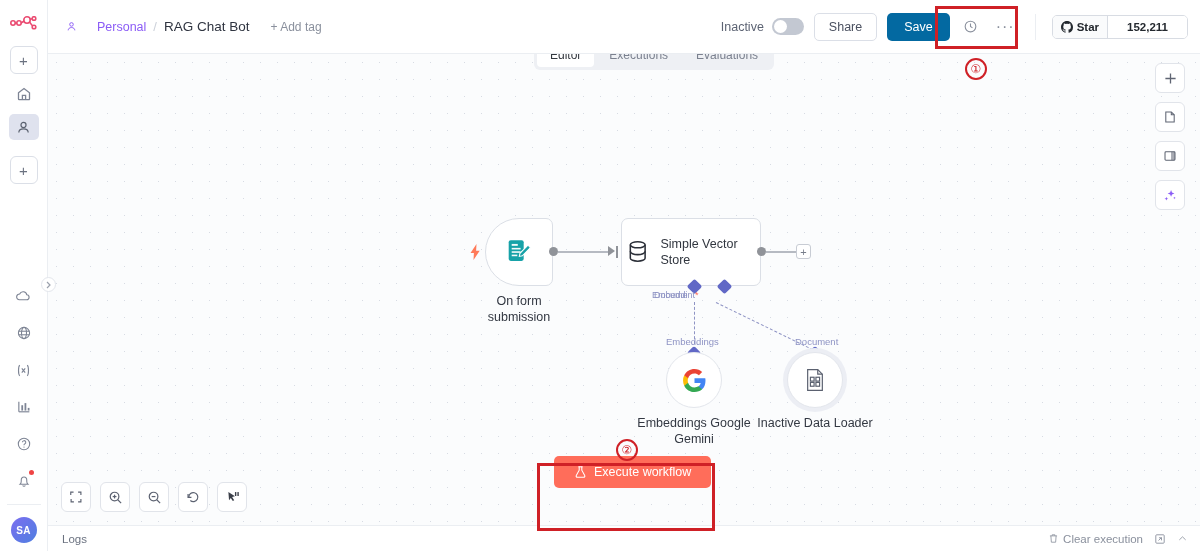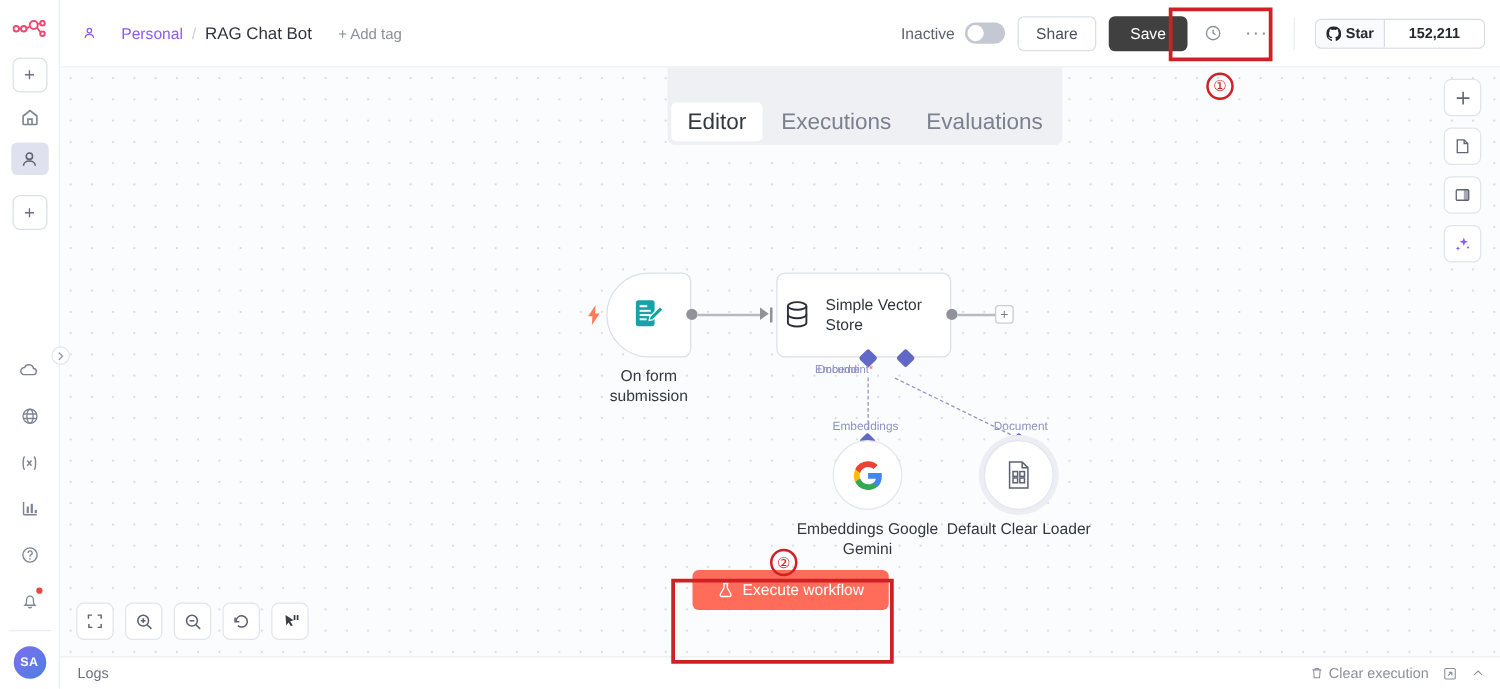--- a/index.html
+++ b/index.html
@@ -68,21 +68,21 @@
   }
   .toggle::after {
     content: ""; position: absolute; left: 2px; top: 2px;
     width: 13px; height: 13px; border-radius: 50%; background: #fff;
   }
   .btn-share {
     border: 1px solid #dbdfe7; border-radius: 5px; background: #fff;
     color: #4b5160; font-size: 12.5px; padding: 6px 14px;
   }
   .btn-save {
-    background: #404040; color: #fff; border: none; border-radius: 5px;
+    background: #0369a1; color: #fff; border: none; border-radius: 5px;
     font-size: 12.5px; padding: 7px 17px; font-weight: 400;
   }
   .icon-circle-btn { width: 22px; height: 22px; color: #8a909d; display:flex;align-items:center;justify-content:center;}
   .dots { color: #8a909d; font-size: 16px; letter-spacing: 1px; padding: 0 4px; }
   .top-sep { width: 1px; height: 26px; background: #ebeef2; margin: 0 6px; }
   .star-group { display: flex; align-items: stretch; border: 1px solid #d8dce3; border-radius: 5px; overflow: hidden; height: 24px;}
   .star-left {
     display: flex; align-items: center; gap: 4px; padding: 0 8px;
     background: #fafbfc; font-size: 11.5px; color: #24292f; font-weight: bold;
   }
@@ -99,21 +99,21 @@
     background-size: 17px 17px;
     overflow: hidden;
   }
 
   
   .tabs {
     position: absolute; left: 486px; top: -14px;
     background: #eef0f4; border-radius: 6px; padding: 3px;
     display: flex; gap: 2px; z-index: 20;
   }
-  .tab { font-size: 18px; color: #7b818f; padding: 5px 13px; border-radius: 4px; margin-top: 39px; }
+  .tab { font-size: 12px; color: #7b818f; padding: 5px 13px; border-radius: 4px; }
   .tab.active { background: #fff; color: #33383f; }
 
   
   .right-tools { position: absolute; right: 15px; top: 9px; display: flex; flex-direction: column; gap: 9px; }
   .rt-btn {
     width: 30px; height: 30px; background: #fff; border: 1px solid #e1e4ea;
     border-radius: 6px; display: flex; align-items: center; justify-content: center;
     color: #5f6573; font-size: 15px;
   }
 
@@ -435,21 +435,21 @@
     <div class="sub-node ring" style="left:739px; top:298px;">
       <svg width="22" height="24" viewBox="0 0 24 26" fill="none" stroke="#5b6170" stroke-width="1.3">
         <path d="M4 1.6h11l5 5v17.8H4z"></path>
         <path d="M15 1.6v5h5"></path>
         <rect x="7" y="10" width="4" height="4.2"></rect>
         <rect x="13" y="10" width="4" height="4.2"></rect>
         <rect x="7" y="15.6" width="4" height="4.2"></rect>
         <rect x="13" y="15.6" width="4" height="4.2"></rect>
       </svg>
     </div>
-    <div class="node-label" style="left:699px; top:362px; width:136px;">Default Clear Loader</div>
+    <div class="node-label" style="left:699px; top:362px; width:136px;">Inactive Data Loader</div>
 
     <span class="anno-num" style="left:568px; top:385px;">②</span>
 
     <div class="zoom-tools">
       <div class="zt-btn">
         <svg width="14" height="14" viewBox="0 0 16 16" fill="none" stroke="currentColor" stroke-width="1.3">
           <path d="M2 5.6V2.4h3.2M10.4 2.4h3.2v3.2M13.6 10.4v3.2h-3.2M5.6 13.6H2.4v-3.2"></path>
         </svg>
       </div>
       <div class="zt-btn">

